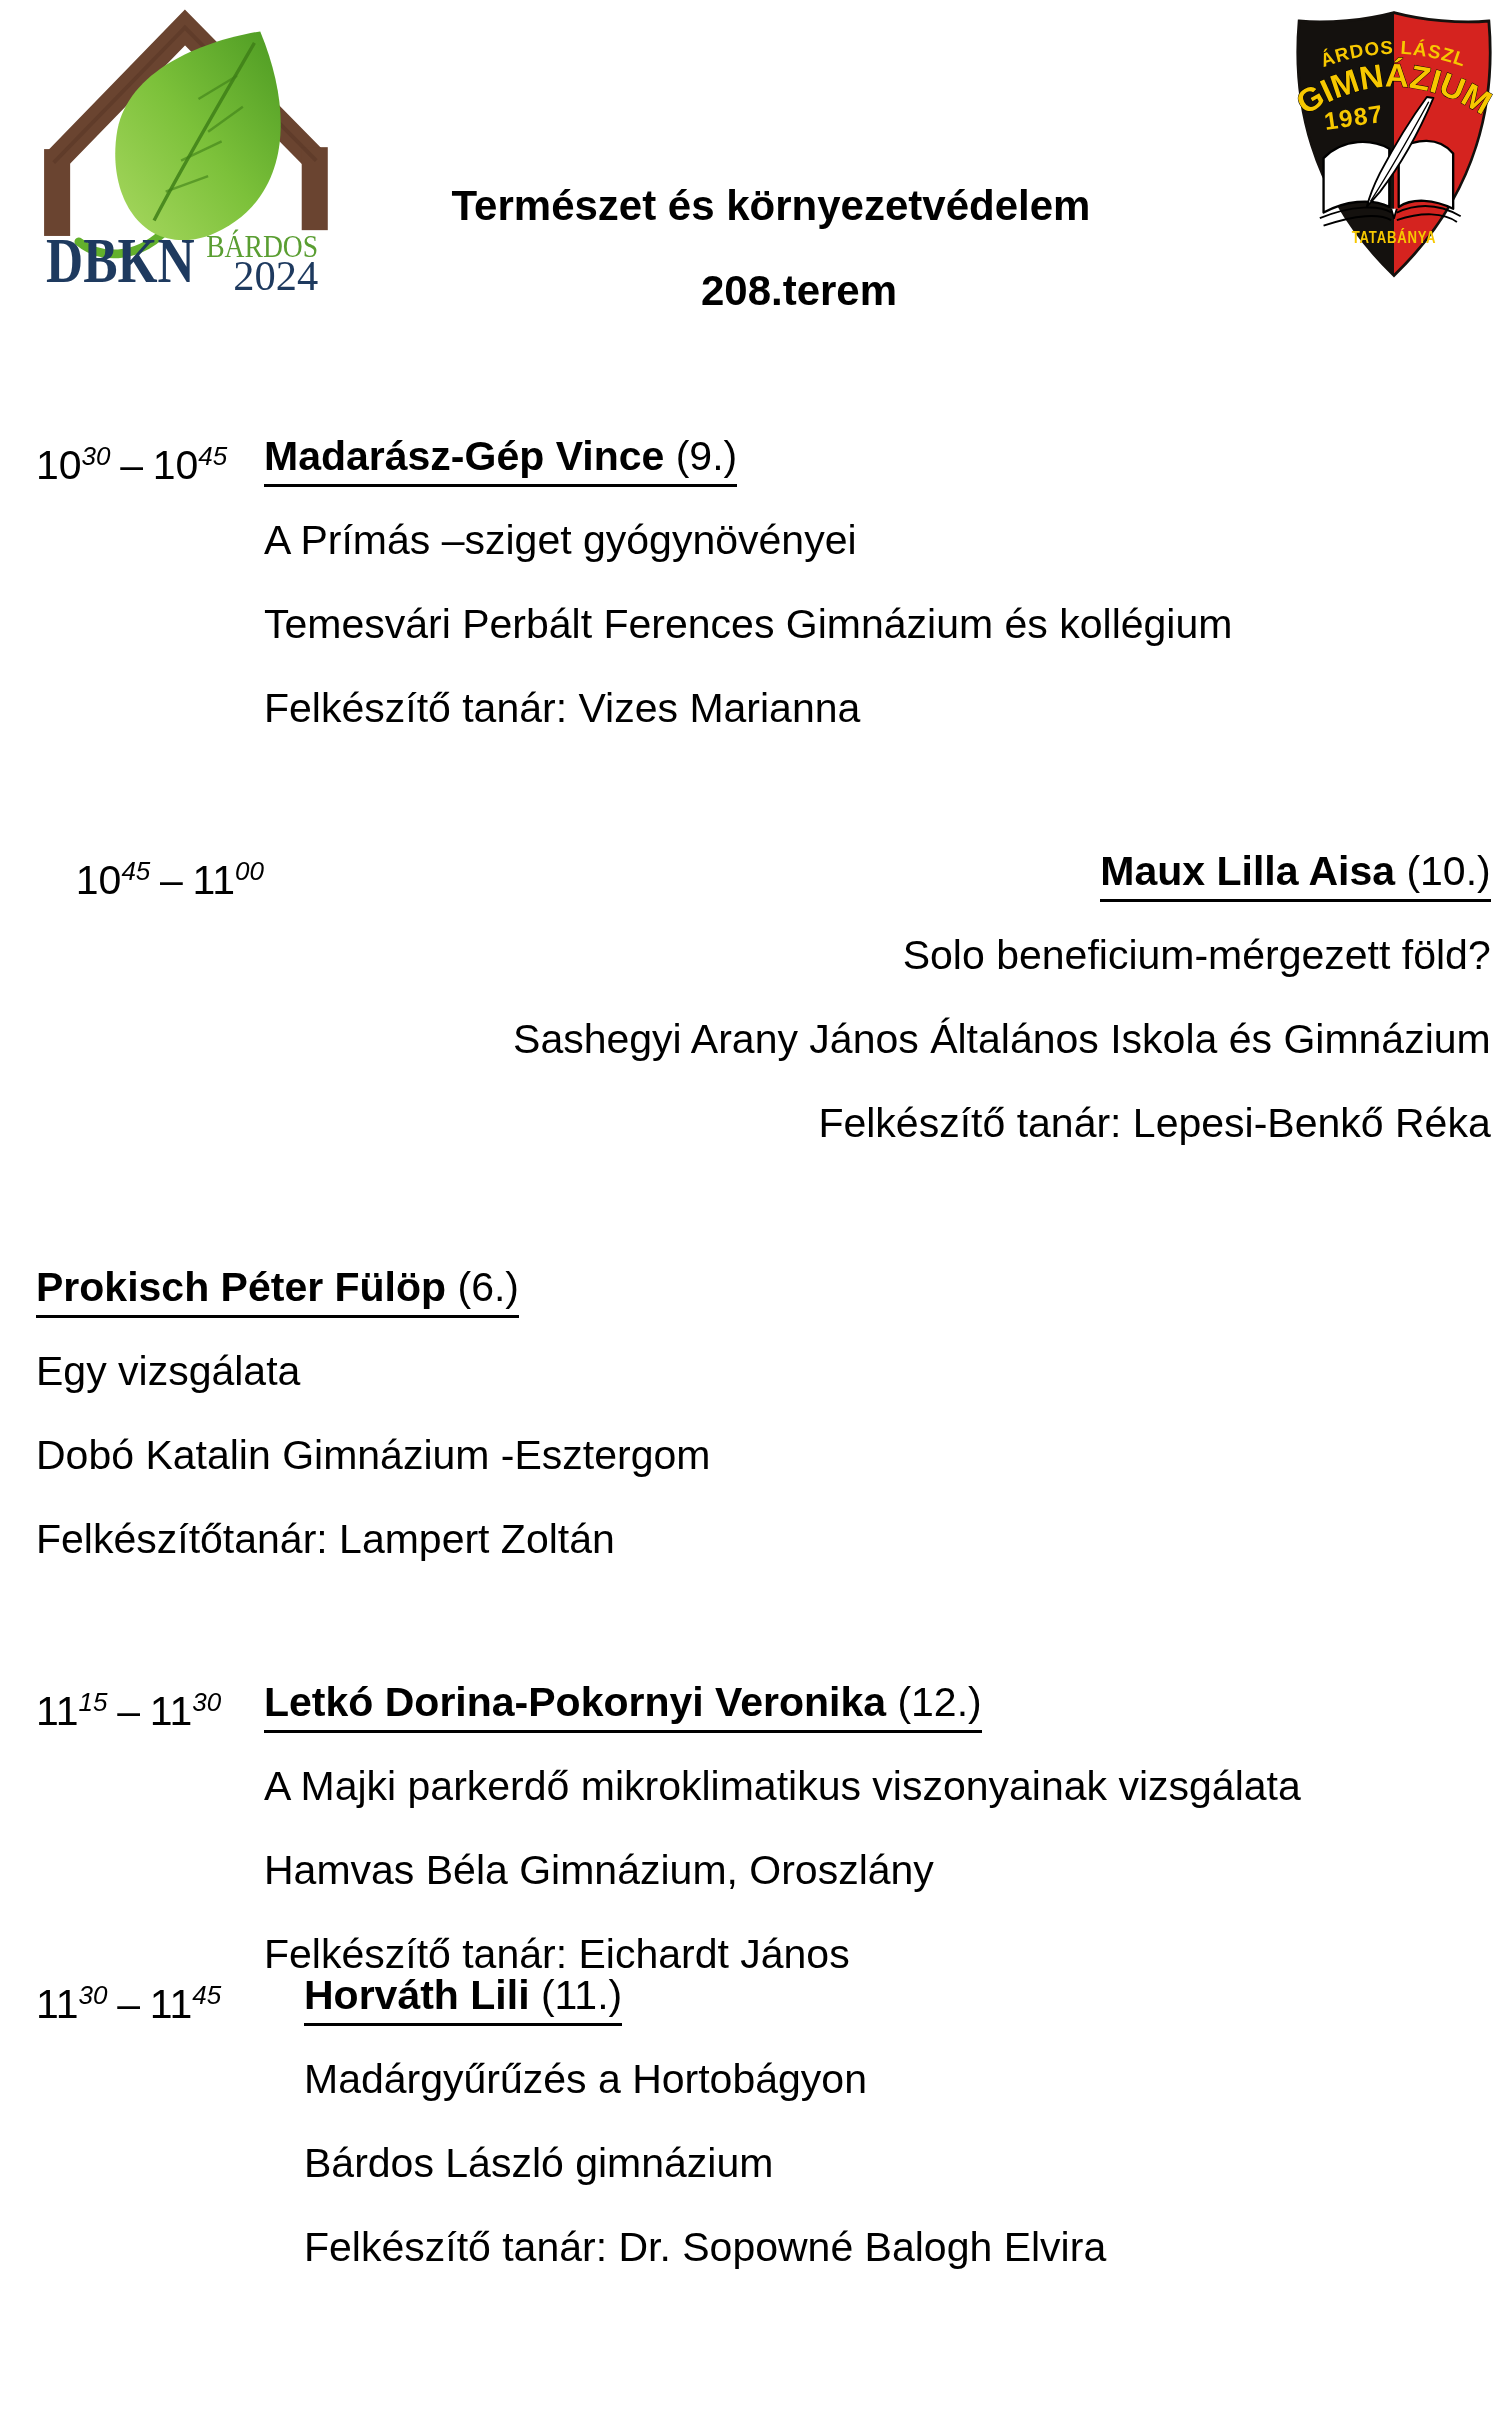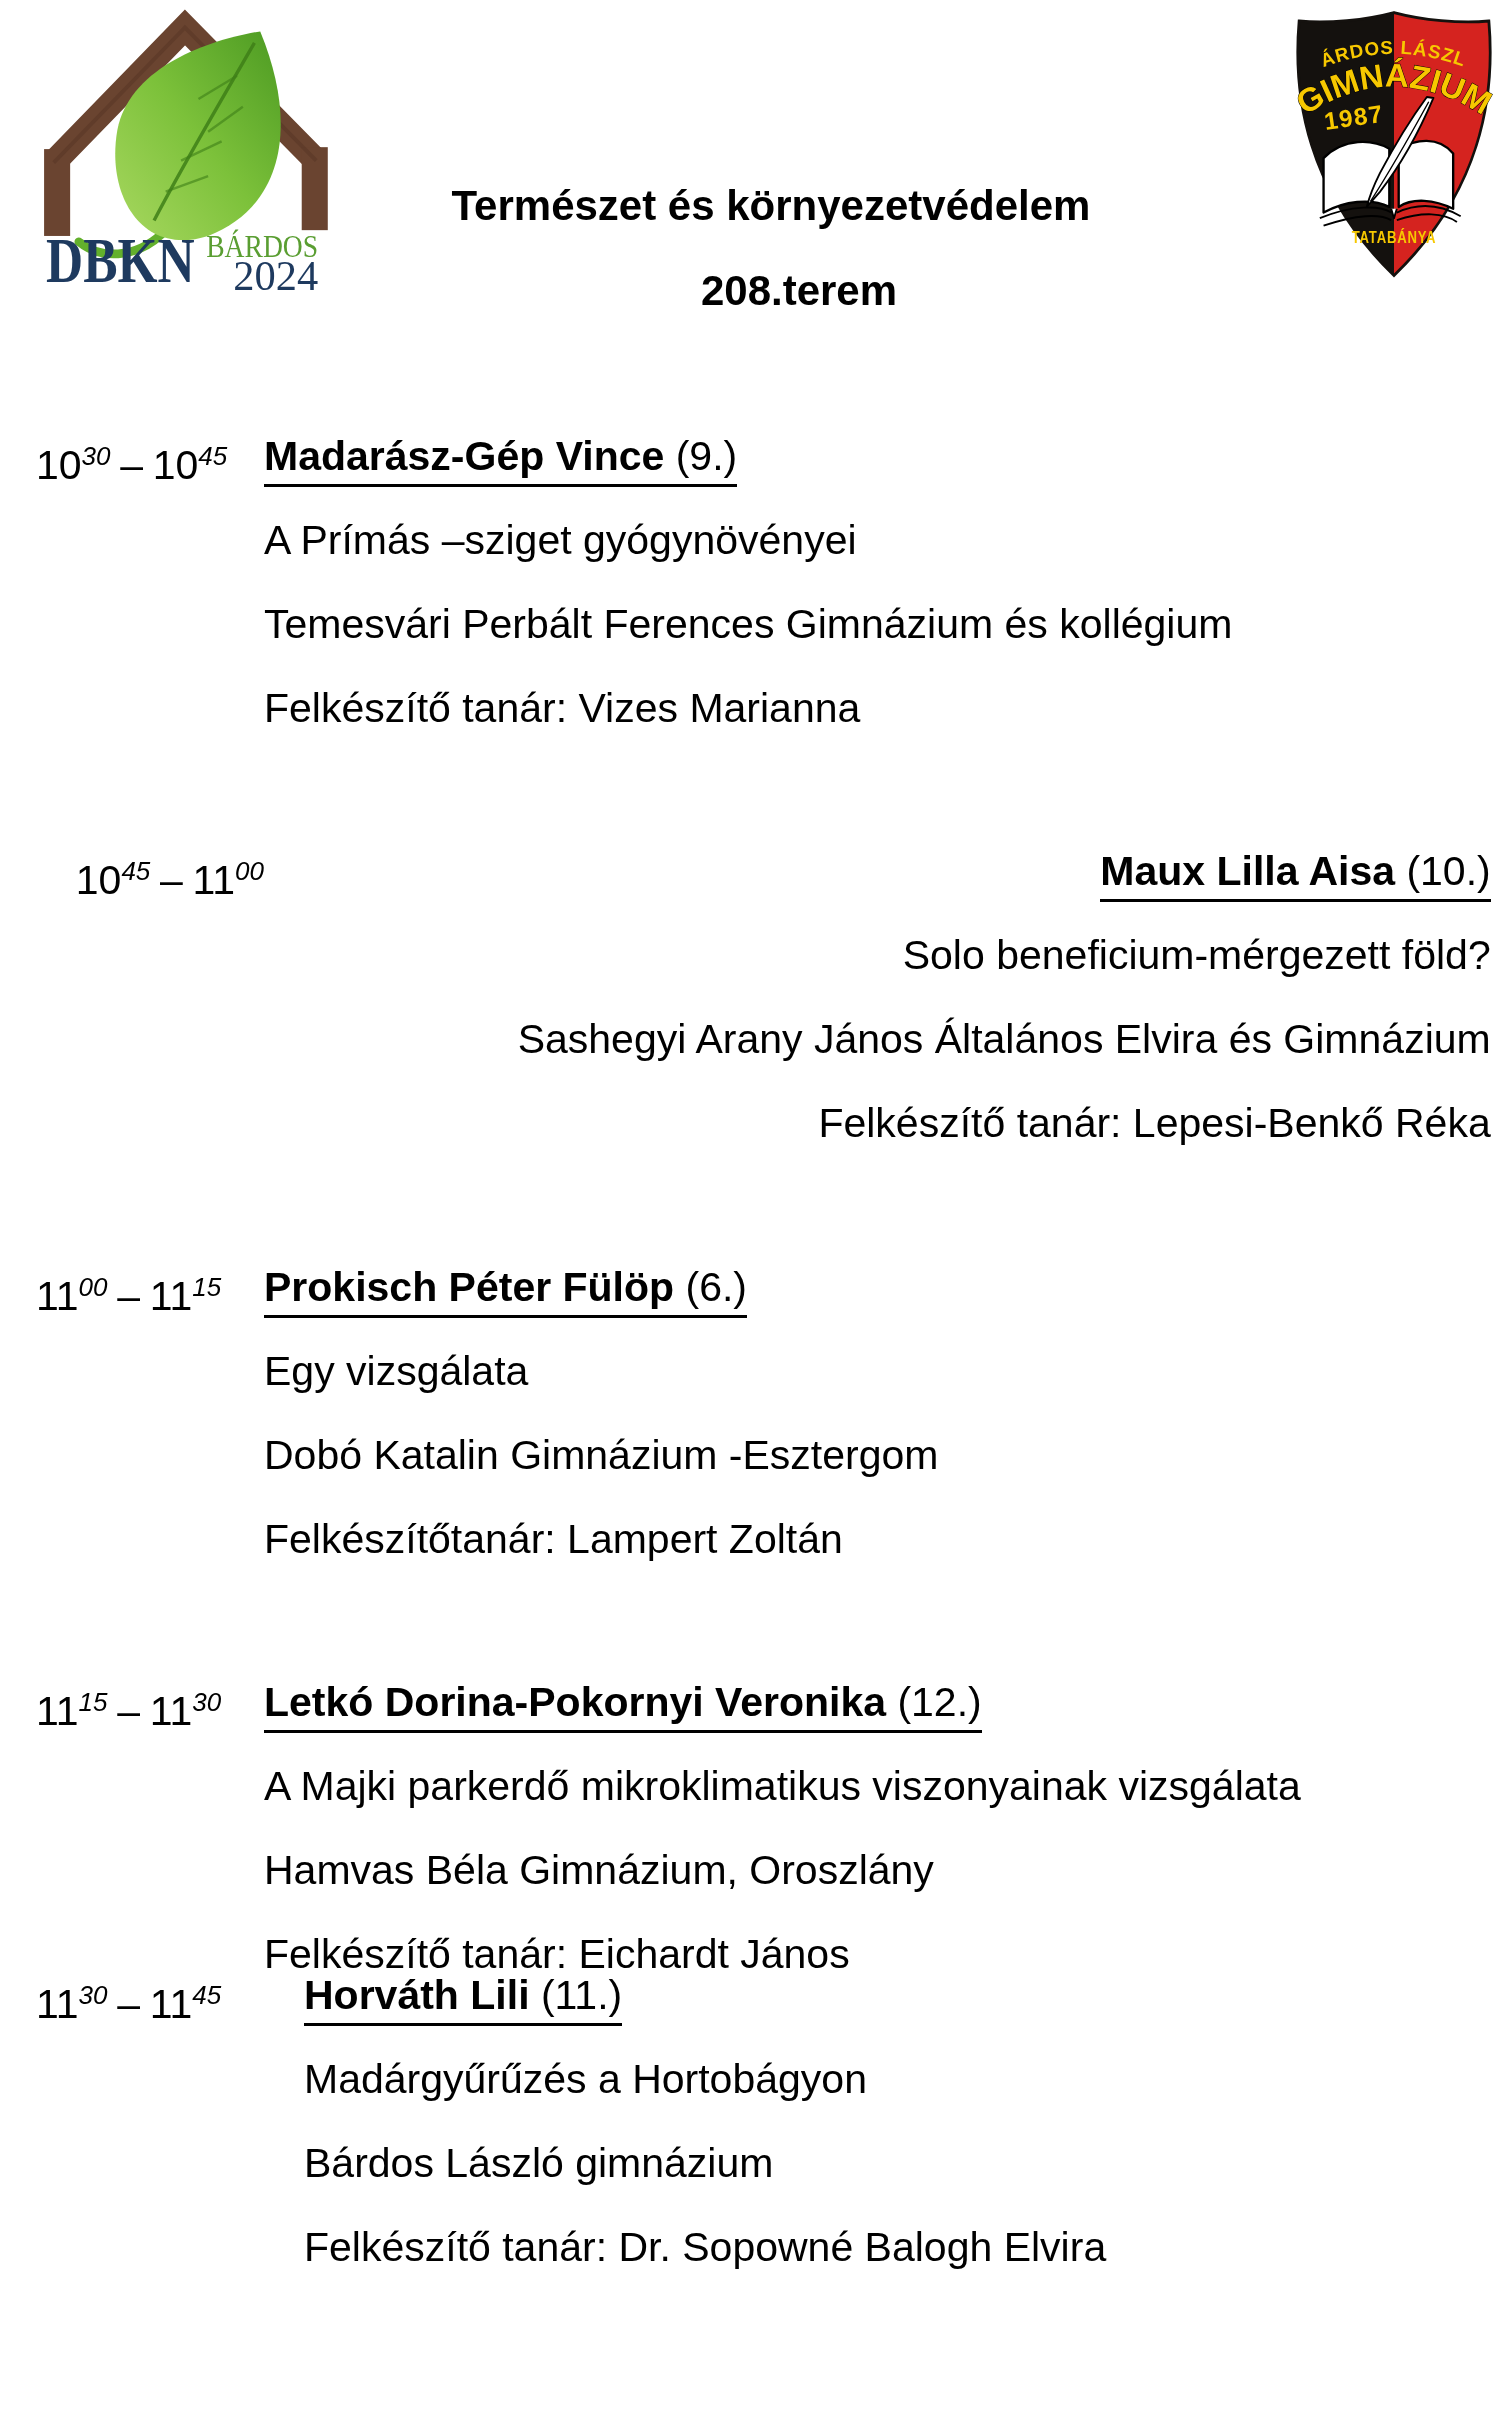--- a/index.html
+++ b/index.html
@@ -125,27 +125,26 @@
       <div class="line">Temesvári Perbált Ferences Gimnázium és kollégium</div>
       <div class="line">Felkészítő tanár: Vizes Marianna</div>
     </div>
   </div>
 
   <div class="entry entry-2">
     <div class="time"><span>10</span><sup>45</sup><span class="tdash">–</span><span>11</span><sup>00</sup></div>
     <div class="content">
       <div class="line name-line"><span class="uline"><span class="pname">Maux Lilla Aisa</span> <span class="grade">(10.)</span></span></div>
       <div class="line">Solo beneficium-mérgezett föld?</div>
-      <div class="line">Sashegyi Arany János Általános Elvira és Gimnázium</div>
+      <div class="line">Sashegyi Arany János Általános Iskola és Gimnázium</div>
       <div class="line">Felkészítő tanár: Lepesi-Benkő Réka</div>
     </div>
   </div>
 
   <div class="entry entry-3">
-    <div class="time"><span>11</span><sup>00</sup><span class="tdash">–</span><span>11</span><sup>15</sup></div>
     <div class="content">
       <div class="line name-line"><span class="uline"><span class="pname">Prokisch Péter Fülöp</span> <span class="grade">(6.)</span></span></div>
       <div class="line">Egy vizsgálata</div>
       <div class="line">Dobó Katalin Gimnázium -Esztergom</div>
       <div class="line">Felkészítőtanár: Lampert Zoltán</div>
     </div>
   </div>
 
   <div class="entry entry-4">
     <div class="time"><span>11</span><sup>15</sup><span class="tdash">–</span><span>11</span><sup>30</sup></div>

